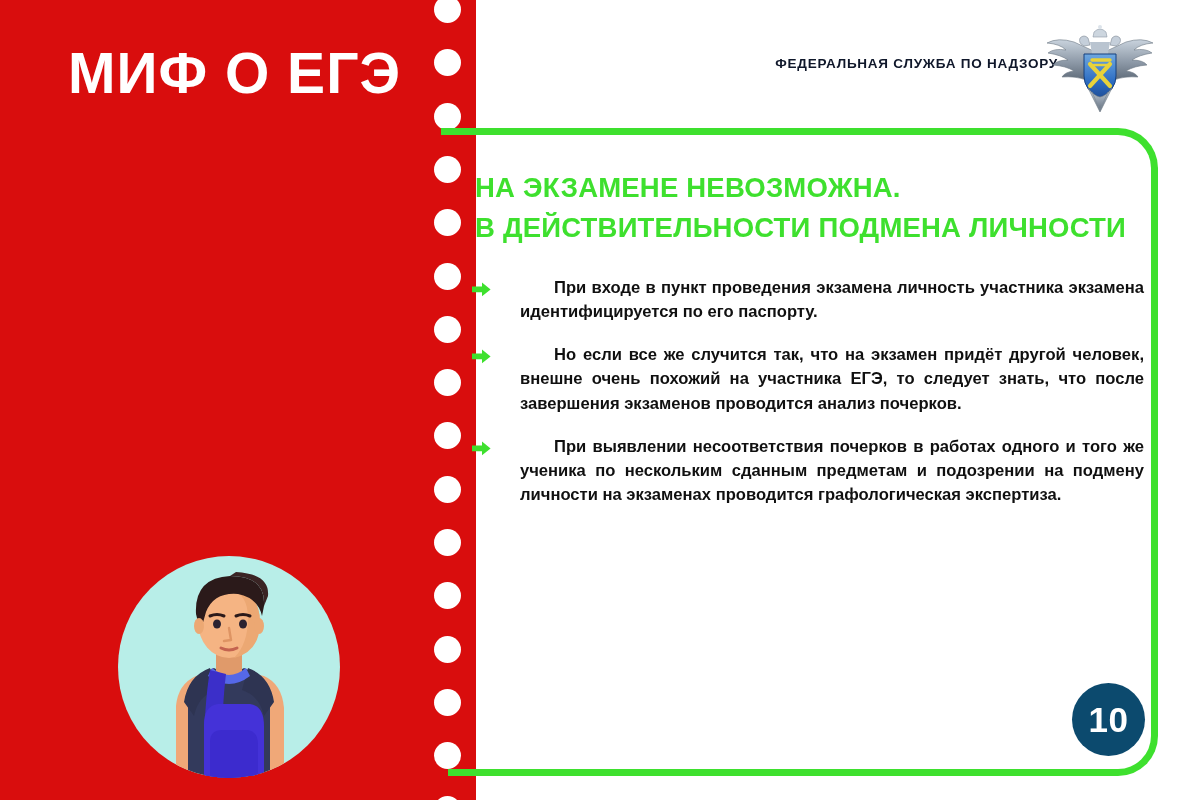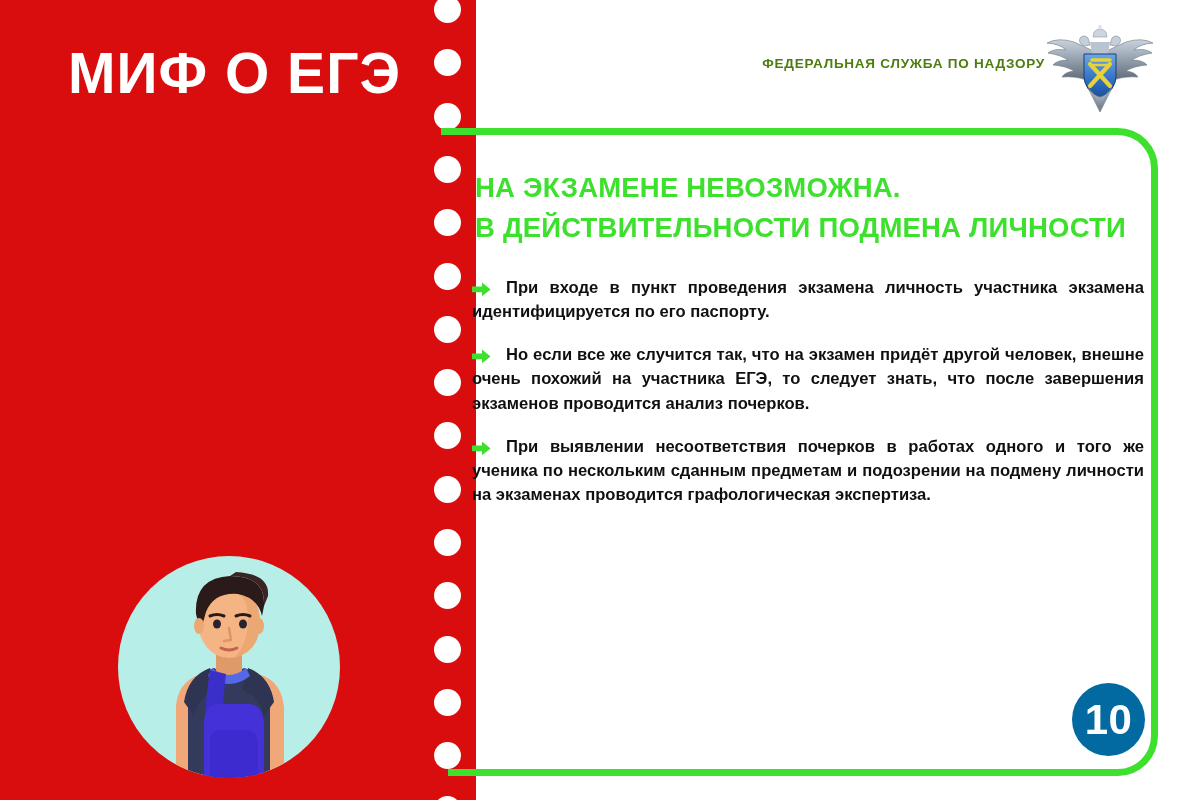--- a/index.html
+++ b/index.html
@@ -84,24 +84,24 @@
     width: 222px;
     height: 222px;
     border-radius: 50%;
     background: #b8eee8;
     overflow: hidden;
   }
 
   
   #logo-text {
     position: absolute;
-    right: 155px;
+    right: 142px;
     top: 53px;
     text-align: right;
-    color: #4d7c0f;
+    color: #0f172a;
     font-size: 13.5px;
     font-weight: 700;
     letter-spacing: 0.75px;
     line-height: 1.62;
   }
   #logo-text .lline { display: block; }
 
   #emblem {
     position: absolute;
     left: 1044px;
@@ -163,33 +163,34 @@
     left: 0;
     top: 4px;
     width: 19px;
     height: 15px;
     display: block;
   }
   .bullet .btext {
     display: block;
     padding-left: 0;
     text-indent: 34px;
+    margin-left: 48px;
   }
   .bullet.justify .btext { text-align: justify; }
 
   #page-badge {
     position: absolute;
     left: 1072px;
     top: 683px;
     width: 73px;
     height: 73px;
     border-radius: 50%;
-    background: #0369a1;
+    background: #0c4a6e;
     color: #ffffff;
-    font-size: 42px;
+    font-size: 35px;
     font-weight: 700;
     display: flex;
     align-items: center;
     justify-content: center;
     letter-spacing: 0.5px;
   }
 </style>
 </head>
 <body>
 

